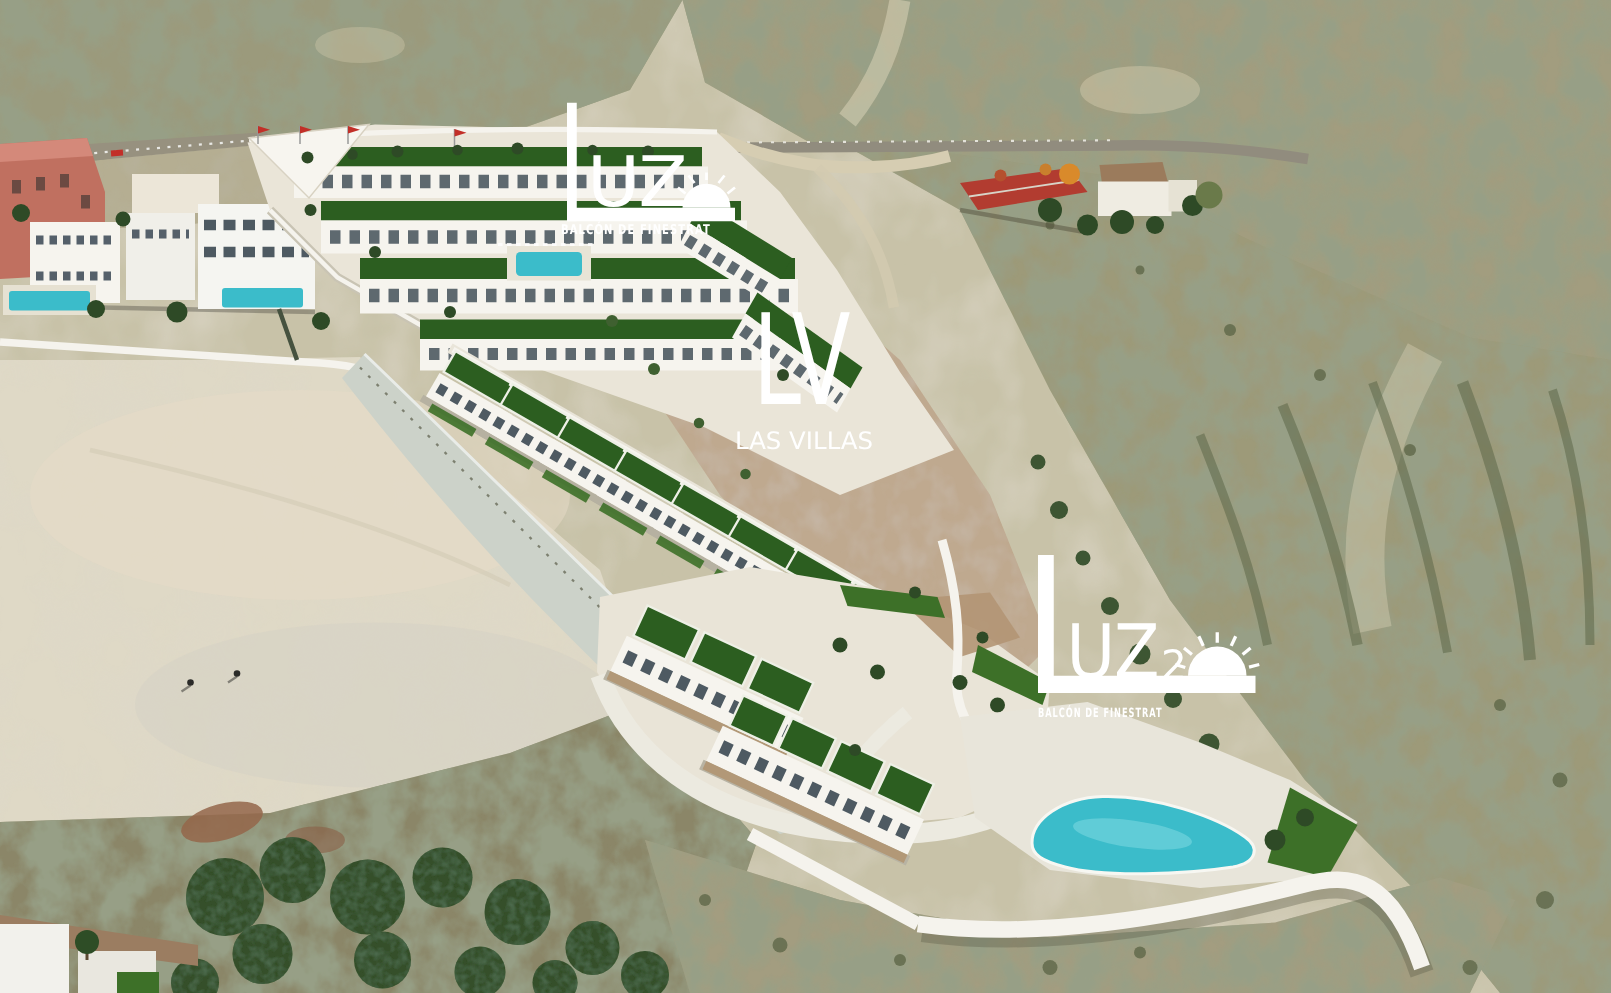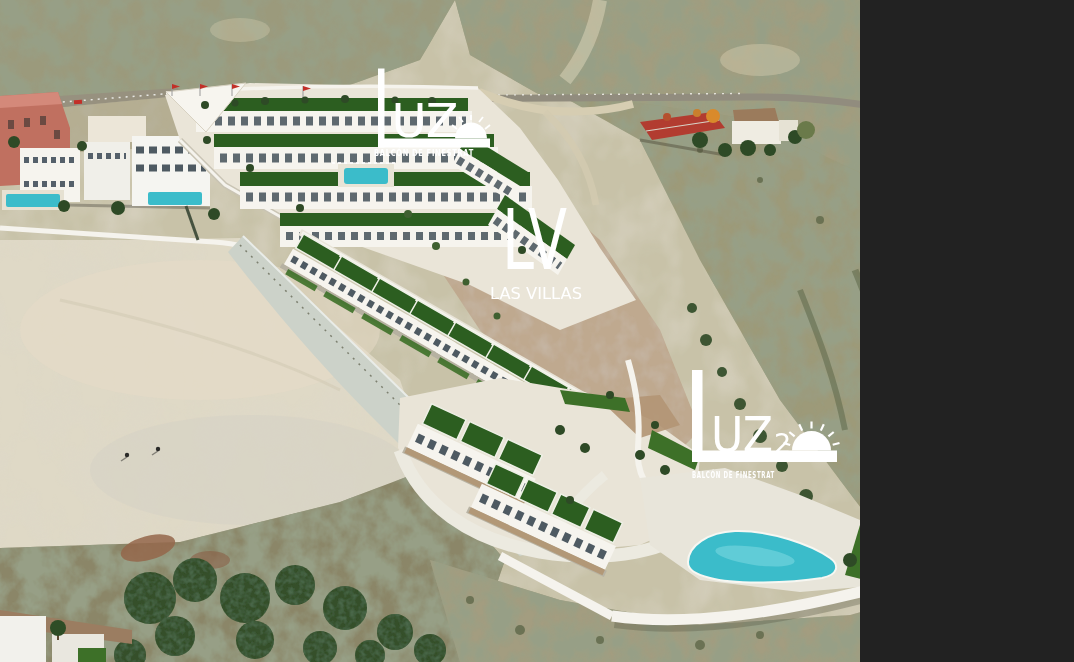--- a/index.html
+++ b/index.html
@@ -1,16 +1,16 @@
 <!DOCTYPE html>
 <html style="--overlay_white: #ffffff; --render_white: #f6f4ee; --roof_green: #2c5e20; --lawn_green: #3d7028; --pool_turquoise: #3bbcca; --flag_red: #c22f28; --terrain_base: #c8c2a8; --scrub_olive: #9d9a79; --dirt_plot: #dfd9c6; --graded_slope: #ccd2c9; --wall_white: #f5f3ed; --salmon_building: #c07060; --shed_roof_red: #b23c30; --farm_roof_brown: #9b7b5c; --plaza_brown: #ad8a64; --tree_dark_green: #2e4a26;"><head>
 <meta charset="utf-8">
 <style>
   html,body{margin:0;padding:0;background:#222;}
-  .stage{position:relative;width:860px;height:662px;overflow:hidden;background:var(--terrain_base,#c8c2a8);
+  .stage{position:relative;width:1074px;height:662px;overflow:hidden;background:var(--terrain_base,#c8c2a8);
          font-family:"DejaVu Sans", sans-serif;}
   svg{display:block}
   
   .roofG  {fill:var(--roof_green,#2c5e20);}
   .lawnG  {fill:var(--lawn_green,#3d7028);}
   .poolC  {fill:var(--pool_turquoise,#3bbcca);}
   .whiteS {fill:var(--render_white,#f6f4ee);}
   .wallW  {stroke:var(--wall_white,#f5f3ed);fill:none;}
   .logoW  {fill:var(--overlay_white,#ffffff);}
   .flagR  {fill:var(--flag_red,#c22f28);}

